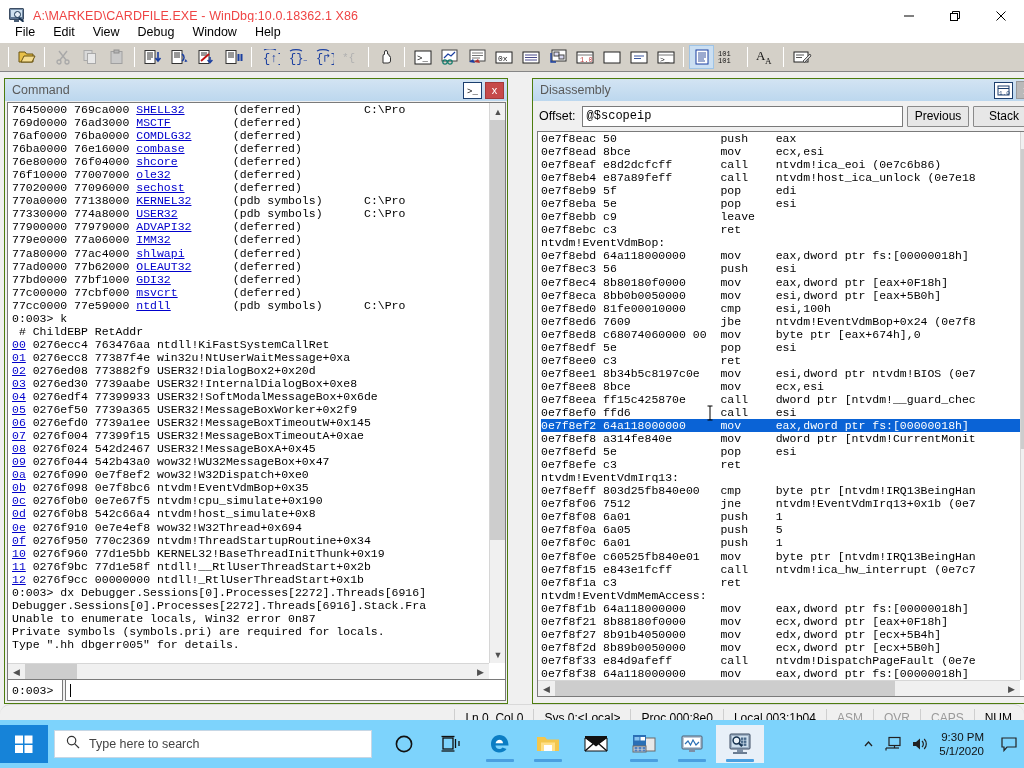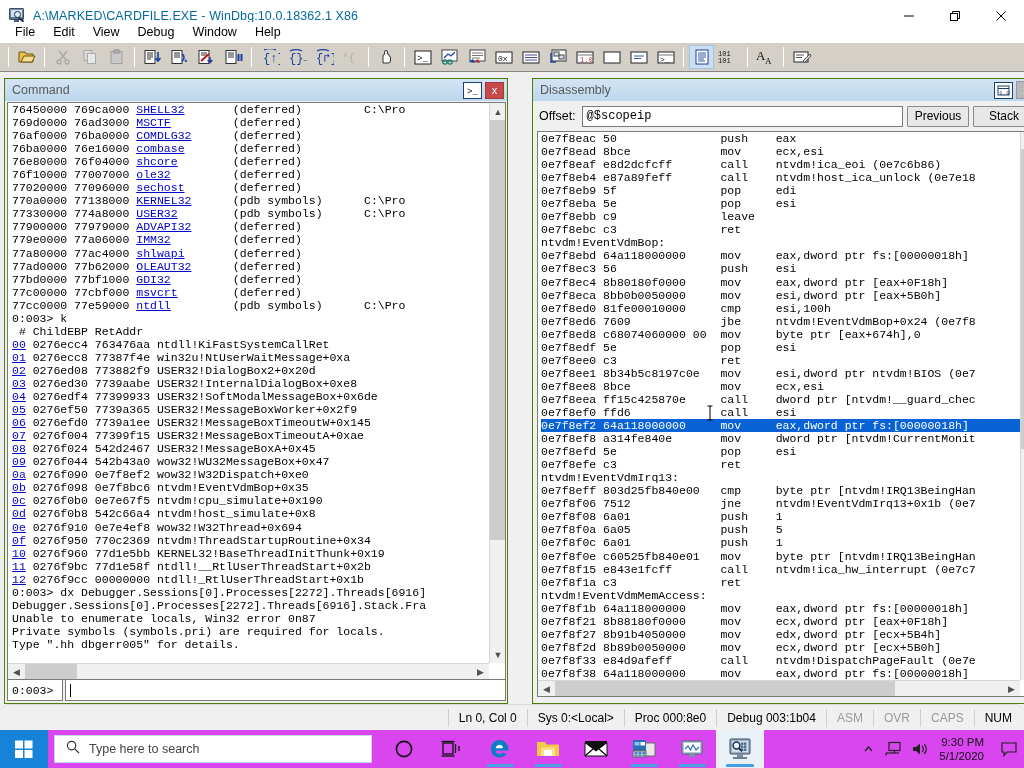--- a/index.html
+++ b/index.html
@@ -43,21 +43,21 @@
   .title-icon .glass {
     position: absolute; left: 6px; top: 4px; width: 7px; height: 7px;
     border: 1.6px solid #17324f; border-radius: 50%;
     background: rgba(255,255,255,.45);
   }
   .title-icon .handle {
     position: absolute; left: 11px; top: 10px; width: 6px; height: 1.8px;
     background: #17324f; transform: rotate(40deg); transform-origin: left center;
   }
   .title-text {
-    font-size: 12.5px; color: #0369a1; white-space: nowrap;
+    font-size: 12.5px; color: #ef4444; white-space: nowrap;
     letter-spacing: .1px;
   }
   .win-btns { margin-left: auto; display: flex; height: 32px; }
   .win-btn {
     width: 46px; height: 32px; display: flex; align-items: center; justify-content: center;
     background: transparent;
   }
   .win-btn svg { display: block; }
 
   
@@ -225,22 +225,22 @@
   .sb-cell {
     font-size: 12px; color: #000; padding: 0 10px; height: 18px;
     display: flex; align-items: center;
     border-left: 1px solid #cfcfcf;
   }
   .sb-cell.dim { color: #9a9a9a; }
   .sb-cell:last-child { padding-right: 12px; }
 
   
   .taskbar {
-    position: absolute; left: 0; bottom: 0; width: 1024px; height: 38px;
-    background: #d946ef;
+    position: absolute; left: 0; bottom: 0; width: 1024px; height: 48px;
+    background: #7dd3fc;
     display: flex; align-items: center;
   }
   .start-btn {
     width: 48px; height: 38px; display: flex; align-items: center; justify-content: center;
     background: #1683d8;
   }
   .search-box {
     margin-left: 6px; width: 318px; height: 28px; background: #ffffff;
     display: flex; align-items: center; border: 1px solid #c7d7e5;
   }
@@ -645,21 +645,21 @@
           <line x1="1.5" y1="16" x2="6.5" y2="16" stroke="#000" stroke-width="1"></line>
         </svg>
       </div>
     </div>
   </div>
 
   <div class="statusbar" id="statusbar">
       <div class="sb-cell">Ln 0, Col 0</div>
       <div class="sb-cell">Sys 0:&lt;Local&gt;</div>
       <div class="sb-cell">Proc 000:8e0</div>
-      <div class="sb-cell">Debug 003:1b04</div>
+      <div class="sb-cell">Local 003:1b04</div>
       <div class="sb-cell dim">ASM</div>
       <div class="sb-cell dim">OVR</div>
       <div class="sb-cell dim">CAPS</div>
       <div class="sb-cell">NUM</div>
     </div>
 
   <div class="taskbar">
     <div class="start-btn">
       <svg width="18" height="18" viewBox="0 0 18 18">
         <rect x="0" y="0.5" width="8" height="8" fill="#fff"></rect>

